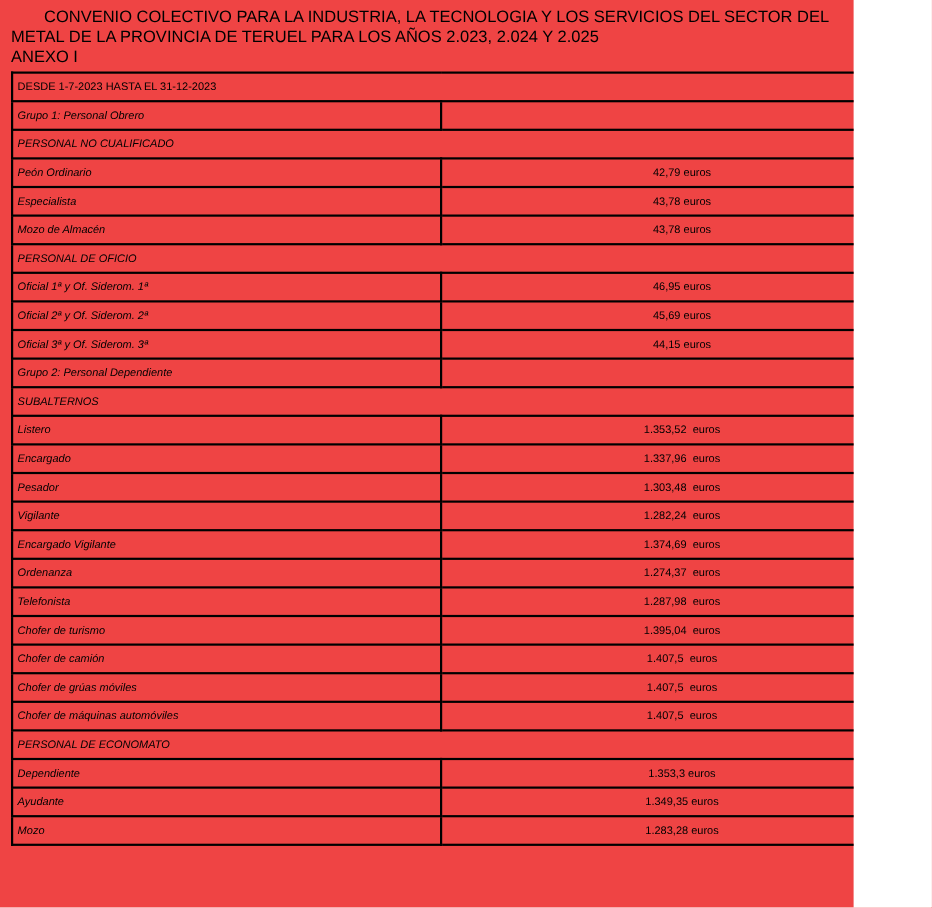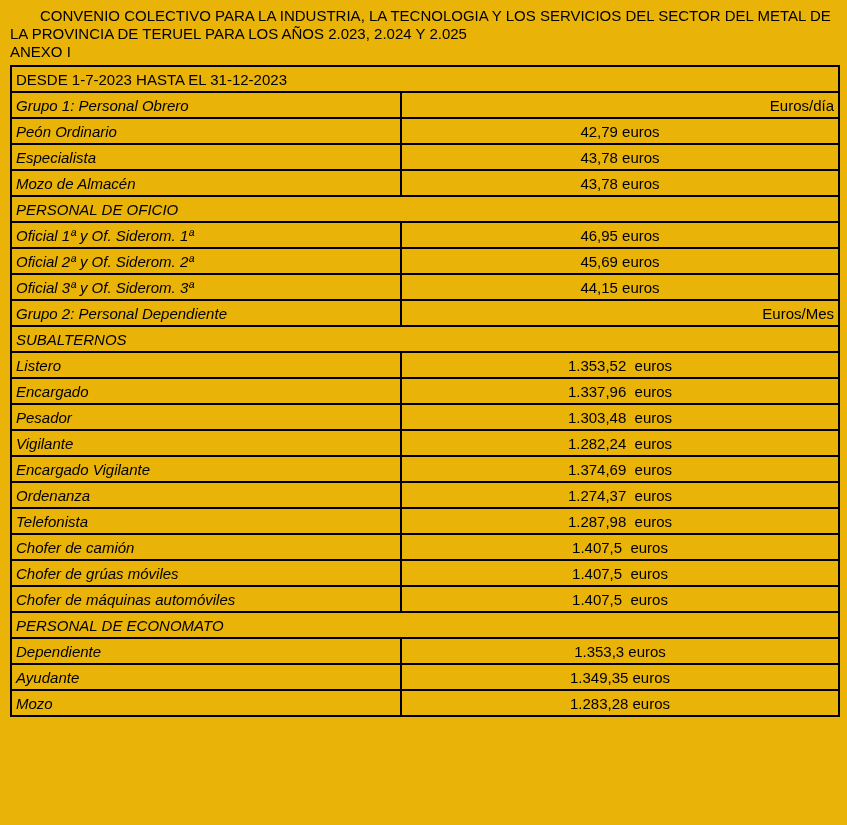--- a/index.html
+++ b/index.html
@@ -4,23 +4,23 @@
 <style>
   html, body {
     margin: 0;
     padding: 0;
     background: #ffffff;
     font-family: "Liberation Sans", "DejaVu Sans", sans-serif;
     color: #000000;
   }
   .page {
     position: relative;
-    width: 847px;
+    width: 776px;
     height: 825px;
-    background: #eab308;
+    background: #ef4444;
     overflow: hidden;
   }
   .doc-header {
     padding: 7px 8px 0 10px;
     font-size: 15px;
     line-height: 18px;
   }
   .doc-header p {
     margin: 0;
   }
@@ -28,21 +28,21 @@
     text-indent: 30px;
   }
   .p-sub {
     margin-left: 30px;
   }
   table.salary-table {
     border-collapse: collapse;
     table-layout: fixed;
     margin: 4px 0 0 10px;
     width: 828px;
-    font-size: 15px;
+    font-size: 10px;
   }
   table.salary-table td {
     border: 2px solid #000000;
     padding: 0 4px;
     height: 24px;
     vertical-align: middle;
     overflow: hidden;
     white-space: pre;
   }
   td.period-cell {
@@ -78,20 +78,23 @@
       <col style="width:390px">
       <col style="width:438px">
     </colgroup>
     <tbody>
         <tr>
     <td colspan="2" class="period-cell">DESDE 1-7-2023 HASTA EL 31-12-2023</td>
   </tr>
         <tr>
     <td class="label-cell">Grupo 1: Personal Obrero</td>
     <td class="unit-cell align-center">Euros/día</td>
+  </tr>
+        <tr>
+    <td colspan="2" class="section-cell">PERSONAL NO CUALIFICADO</td>
   </tr>
         <tr>
     <td class="label-cell">Peón Ordinario</td>
     <td class="value-cell">42,79 euros</td>
   </tr>
         <tr>
     <td class="label-cell">Especialista</td>
     <td class="value-cell">43,78 euros</td>
   </tr>
         <tr>
@@ -142,20 +145,24 @@
   </tr>
         <tr>
     <td class="label-cell">Ordenanza</td>
     <td class="value-cell">1.274,37  euros</td>
   </tr>
         <tr>
     <td class="label-cell">Telefonista</td>
     <td class="value-cell">1.287,98  euros</td>
   </tr>
         <tr>
+    <td class="label-cell">Chofer de turismo</td>
+    <td class="value-cell">1.395,04  euros</td>
+  </tr>
+        <tr>
     <td class="label-cell">Chofer de camión</td>
     <td class="value-cell">1.407,5  euros</td>
   </tr>
         <tr>
     <td class="label-cell">Chofer de grúas móviles</td>
     <td class="value-cell">1.407,5  euros</td>
   </tr>
         <tr>
     <td class="label-cell">Chofer de máquinas automóviles</td>
     <td class="value-cell">1.407,5  euros</td>

